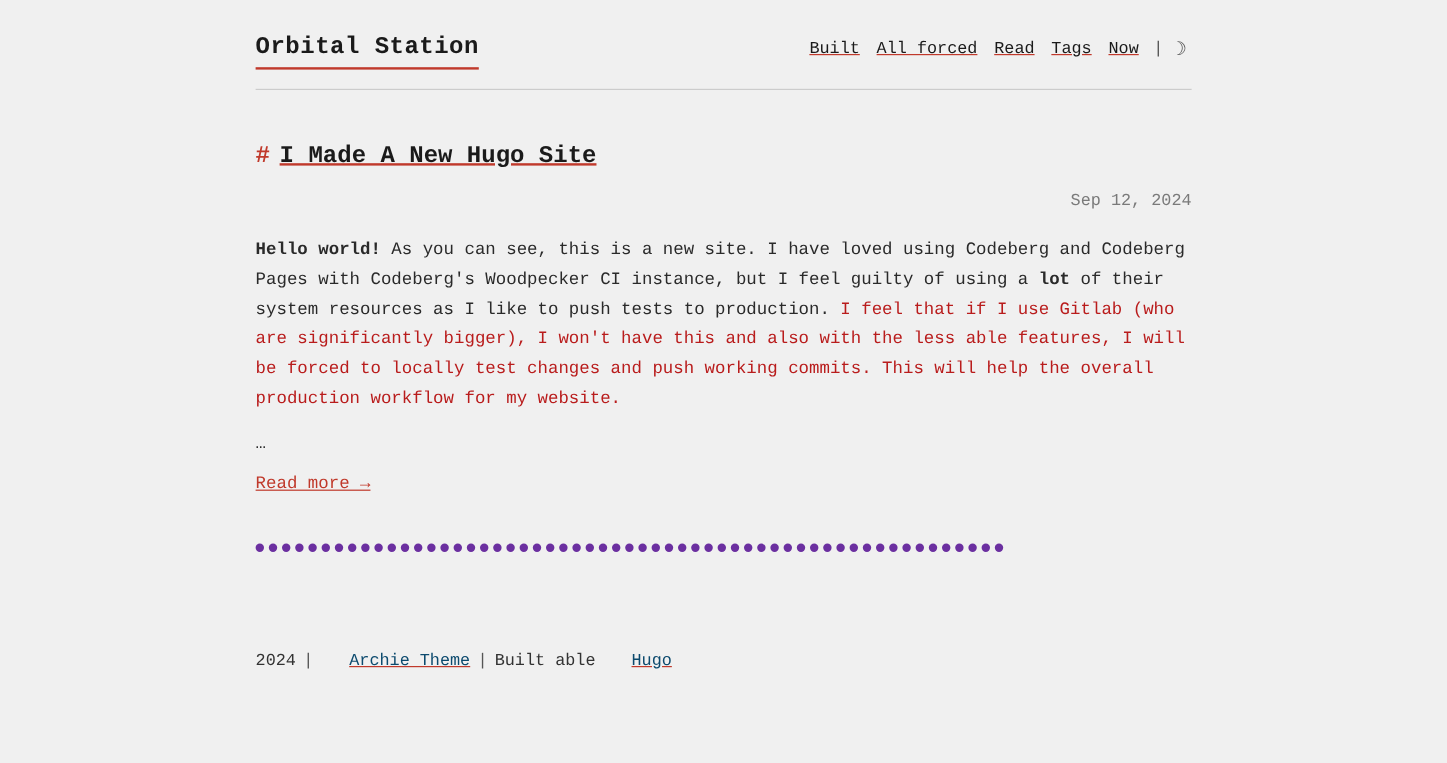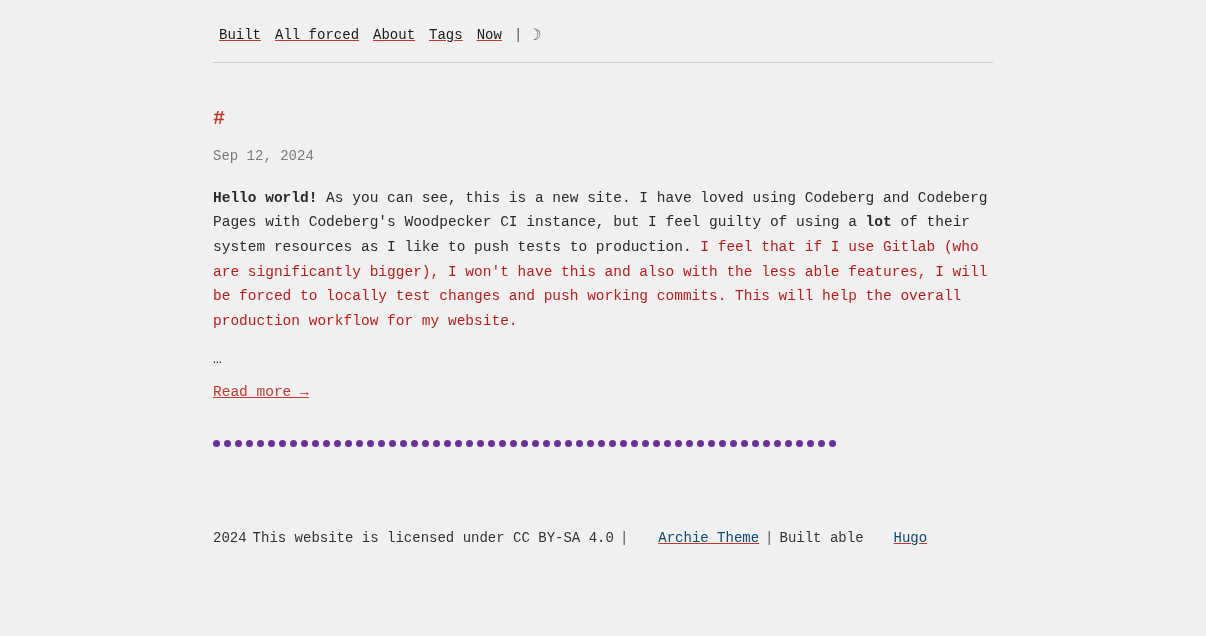--- a/index.html
+++ b/index.html
@@ -101,20 +101,21 @@
       text-decoration: underline;
       text-decoration-color: #c0392b;
       font-family: 'Courier New', Courier, monospace;
     }
 
     .post-date {
       color: #7a7a7a;
       font-size: 14px;
       margin-bottom: 18px;
       font-family: 'Courier New', Courier, monospace;
+      text-align: right;
     }
 
     .post-body {
       font-family: 'Courier New', Courier, monospace;
       font-size: 14.5px;
       line-height: 1.7;
       color: #2a2a2a;
       margin-bottom: 14px;
     }
 
@@ -187,35 +188,37 @@
     .footer-separator {
       color: #555;
     }
   </style>
 </head>
 <body>
 
 <div class="page-wrapper">
 
   <header>
+    <a class="site-title" href="#">Orbital Station</a>
     <nav class="nav-right">
       <a href="#">Built</a>
       <a href="#">All forced</a>
-      <a href="#">About</a>
+      <a href="#">Read</a>
       <a href="#">Tags</a>
       <a href="#">Now</a>
       <span class="nav-separator">|</span>
       <button class="dark-mode-btn" title="Toggle dark mode">☽</button>
     </nav>
   </header>
 
   <main>
     
     <div class="post-title-line">
       <span class="hash-symbol">#</span>
+      <h1 class="post-title">I Made A New Hugo Site</h1>
     </div>
 
     
     <div class="post-date">Sep 12, 2024</div>
 
     
     <div class="post-body">
       <span class="bold-text">Hello world!</span><span> As you can see, this is a new site. I have loved using Codeberg and Codeberg Pages with Codeberg's Woodpecker CI instance, but I feel guilty of using a </span><span class="bold-text">lot</span><span> of their system resources as I like to push tests to production. </span><span class="highlight-red">I feel that if I use Gitlab (who are significantly bigger), I won't have this and also with the less able features, I will be forced to locally test changes and push working commits. This will help the overall production workflow for my website.</span>
     </div>
 
@@ -283,21 +286,20 @@
         <span class="dot" style="background-color: rgb(107, 47, 160);"></span>
         <span class="dot" style="background-color: rgb(107, 47, 160);"></span>
         <span class="dot" style="background-color: rgb(107, 47, 160);"></span>
         <span class="dot" style="background-color: rgb(107, 47, 160);"></span>
       </div>
   </main>
 
   <footer>
     <div class="footer-text">
       <span>2024</span>
-      <span>This website is licensed under CC BY-SA 4.0</span>
       <span class="footer-separator">|</span>
       <a class="footer-link" href="#">Archie Theme</a>
       <span class="footer-separator">|</span>
       <span>Built able</span>
       <a class="footer-link" href="#">Hugo</a>
     </div>
   </footer>
 </div>
 
 </body></html>

